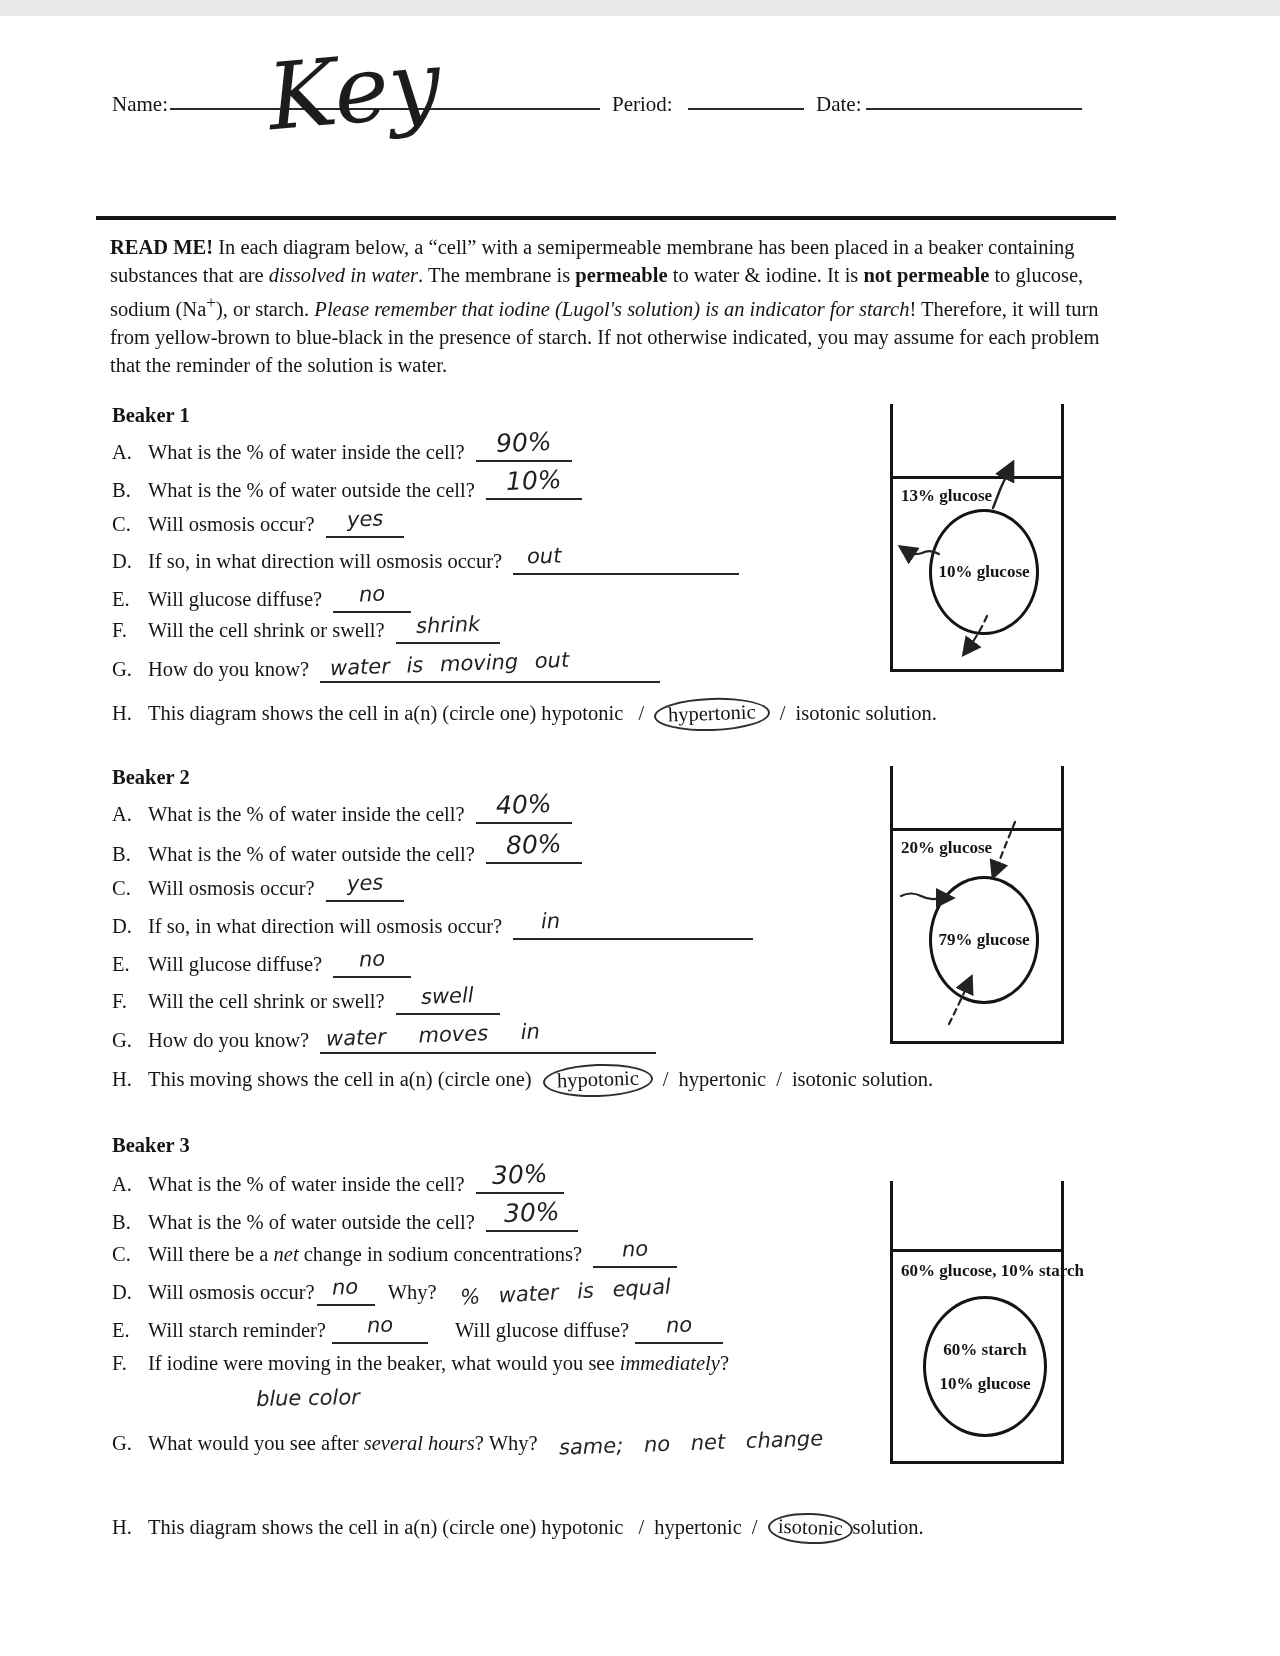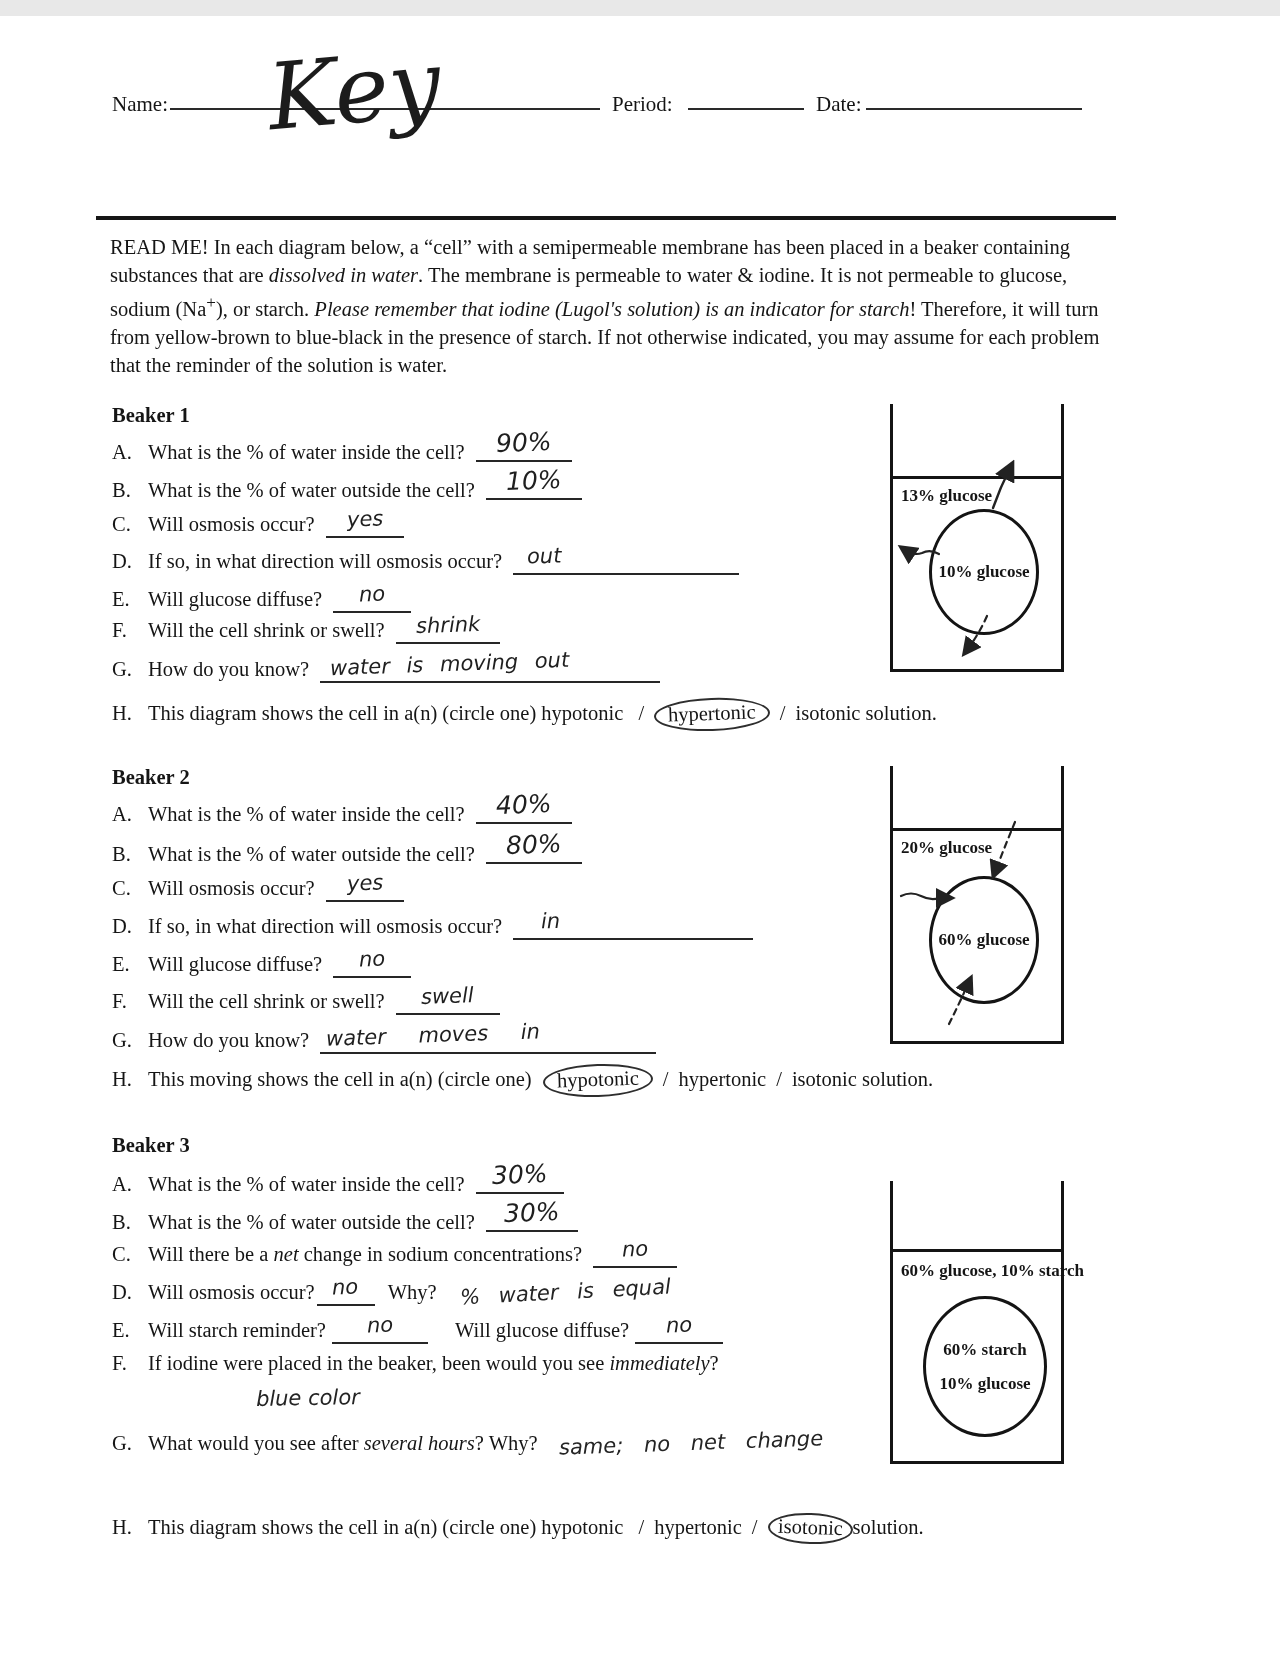--- a/index.html
+++ b/index.html
@@ -8,21 +8,21 @@
   .abs{position:absolute;}
   
   .hdr-label{font-size:21px;}
   .uline{border-bottom:2px solid #2a2a2a;display:inline-block;height:20px;vertical-align:baseline;}
   .signature{font-family:"DejaVu Serif", serif;font-style:italic;font-size:92px;
              transform:rotate(-5deg);color:#1c1c1c;line-height:0.8;}
   .title{font-size:28px;font-weight:bold;letter-spacing:0.3px;}
   .rule{background:#161616;height:4px;}
   
   .readme{font-size:20.5px;line-height:28px;text-align:left;}
-  .readme b{font-weight:normal;}
+  .readme b{font-weight:bold;}
   .readme i{font-style:italic;text-align:center;}
   
   .bheading{font-size:21px;font-weight:bold;}
   .qline{position:absolute;left:112px;font-size:20.5px;white-space:nowrap;}
   .qletter{display:inline-block;width:36px;}
   .blank{display:inline-block;border-bottom:2px solid #262626;text-align:center;
          height:24px;vertical-align:baseline;margin-left:6px;}
   .hw{font-family:"DejaVu Sans", sans-serif;font-style:italic;color:#1f1f1f;
       display:inline-block;transform:rotate(-2deg);}
   .hw-pct{font-size:25px;position:relative;top:-8px;}
@@ -147,21 +147,21 @@
   </div>
   <div class="qline" style="top:1048px">
     <span class="qletter">H.</span><span>This moving shows the cell in a(n) (circle one)</span>
     <span class="circled" style="margin-left:6px">hypotonic</span><span class="slash">/</span><span>hypertonic</span><span class="slash">/</span><span>isotonic</span>&nbsp;<span>solution.</span>
   </div>
 
   <div class="beaker" style="left:890px;top:750px;height:275px">
     <div class="waterline" style="top:62px"></div>
     <div class="sol-label" style="top:72px">20% glucose</div>
     <div class="cell" style="left:36px;top:110px;width:104px;height:122px">
-      <span class="cell-label">60% glucose</span>
+      <span class="cell-label">79% glucose</span>
     </div>
     <svg class="arrows" width="168" height="275" viewBox="0 0 168 275">
       <defs>
         <marker id="ah-b2" orient="auto" markerWidth="9" markerHeight="9" refX="5" refY="4.5">
           <path d="M0,0 L9,4.5 L0,9 z" fill="#222"></path>
         </marker>
       </defs>
       <path d="M 122 56 Q 112 80 102 106" fill="none" stroke="#222" stroke-width="2.2" stroke-dasharray="6 5" stroke-linecap="round" marker-end="url(#ah-b2)"></path>
       <path d="M 8 130 q 10 -5 20 0 q 10 5 18 2 L 54 132" fill="none" stroke="#222" stroke-width="2.2" stroke-linecap="round" marker-end="url(#ah-b2)"></path>
       <path d="M 56 258 Q 66 238 76 216" fill="none" stroke="#222" stroke-width="2.2" stroke-dasharray="6 5" stroke-linecap="round" marker-end="url(#ah-b2)"></path>
@@ -185,21 +185,21 @@
   <div class="qline" style="top:1264px">
     <span class="qletter">D.</span><span>Will osmosis occur?</span><span class="blank" style="min-width:58px;margin-left:2px"><span class="hw hw-word">no</span></span>
     <span style="margin-left:8px">Why?</span>
     <span class="hw-free" style="margin-left:18px;word-spacing:12px;transform:rotate(-3deg)">% water is equal</span>
   </div>
   <div class="qline" style="top:1302px">
     <span class="qletter">E.</span><span>Will starch reminder?</span><span class="blank" style="min-width:96px"><span class="hw hw-word">no</span></span>
     <span style="margin-left:22px">Will glucose diffuse?</span><span class="blank" style="min-width:88px"><span class="hw hw-word">no</span></span>
   </div>
   <div class="qline" style="top:1336px">
-    <span class="qletter">F.</span><span>If iodine were placed in the beaker, been would you see </span><i>immediately</i><span>?</span>
+    <span class="qletter">F.</span><span>If iodine were moving in the beaker, what would you see </span><i>immediately</i><span>?</span>
   </div>
   <div class="qline" style="top:1370px;left:256px">
     <span class="hw-free">blue color</span>
   </div>
   <div class="qline" style="top:1415px">
     <span class="qletter">G.</span><span>What would you see after </span><i>several hours</i><span>?  Why?</span>
     <span class="hw-free" style="margin-left:16px;word-spacing:14px;transform:rotate(-2deg)">same; no net change</span>
   </div>
   <div class="qline" style="top:1497px">
     <span class="qletter">H.</span><span>This diagram shows the cell in a(n) (circle one)  hypotonic</span>

